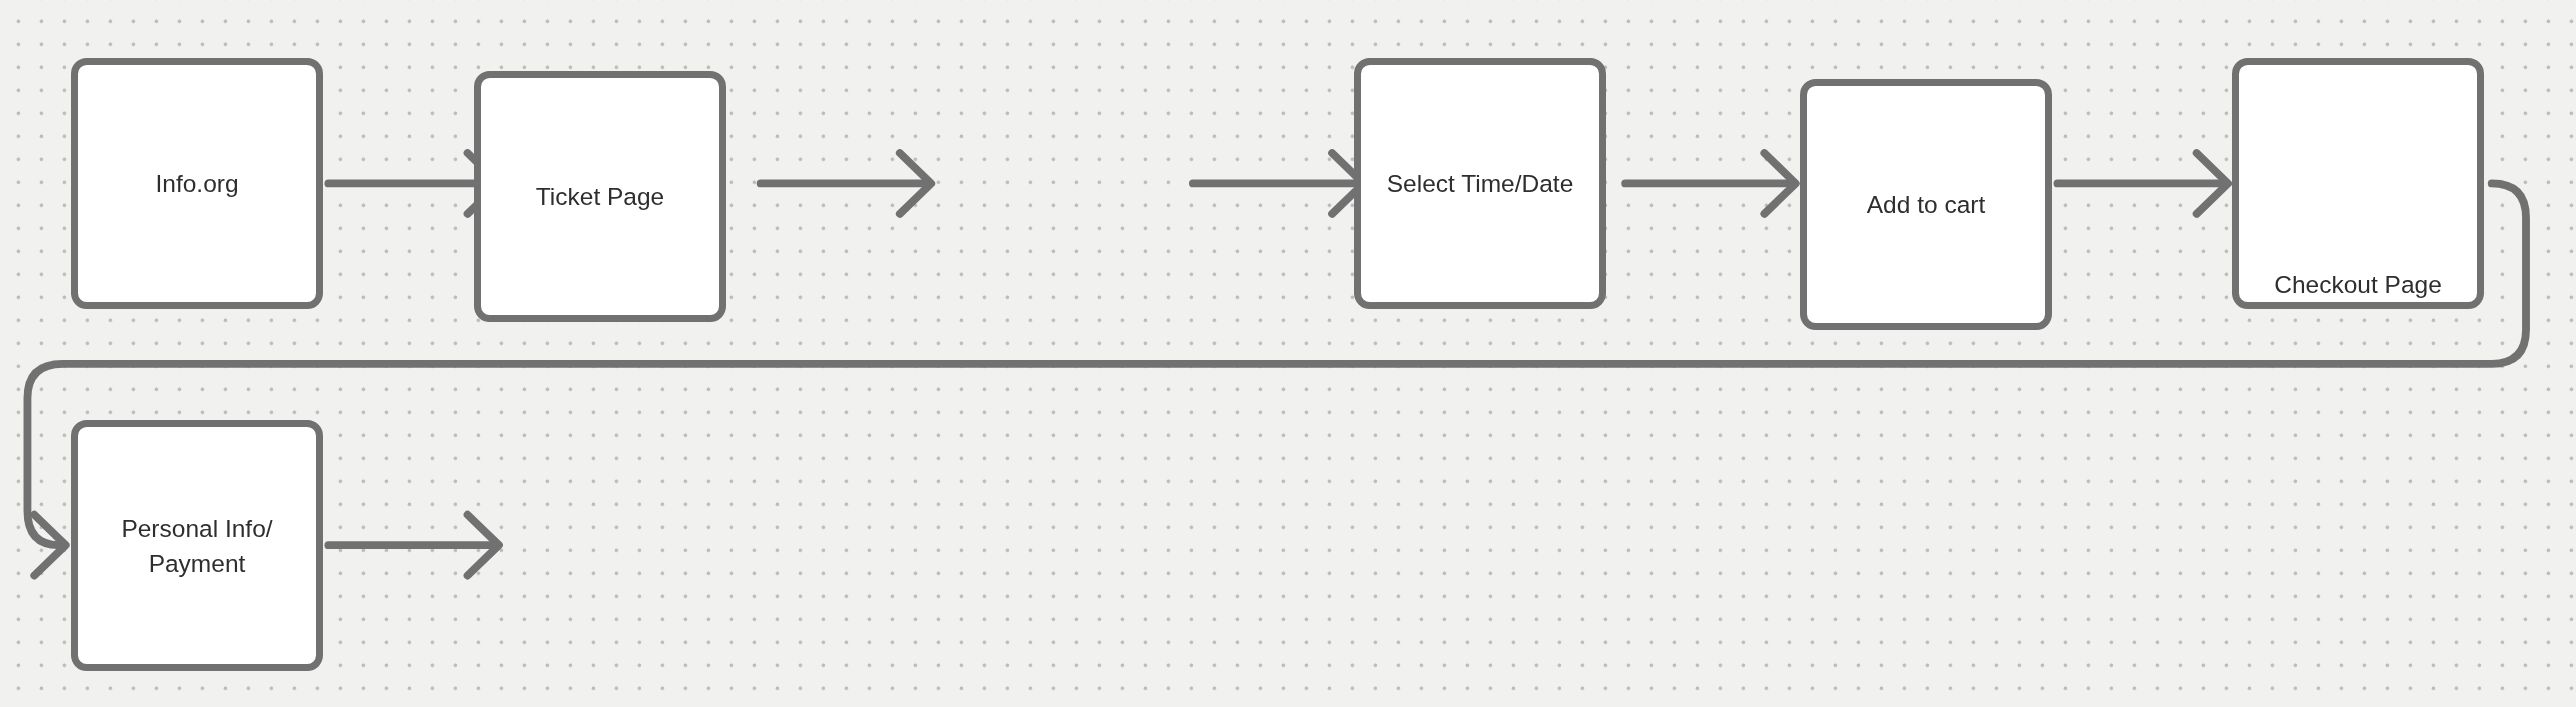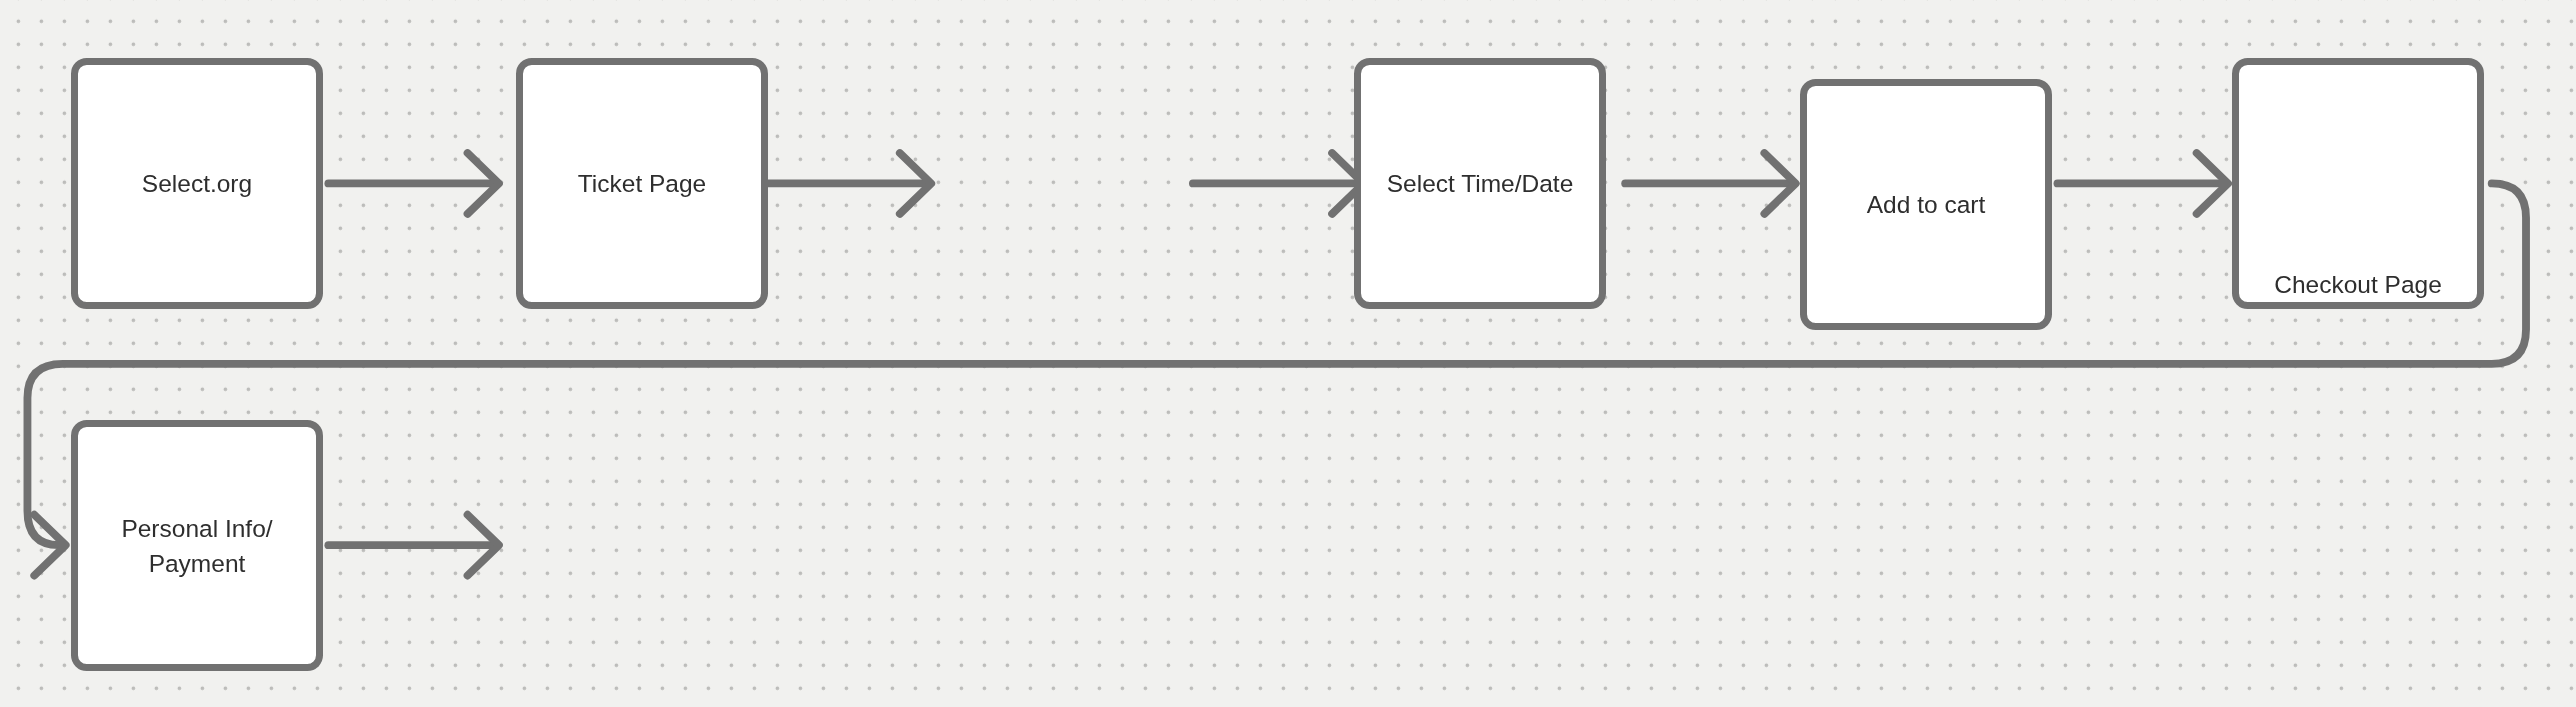--- a/index.html
+++ b/index.html
@@ -51,21 +51,21 @@
     text-align:center;
     color:var(--text);
     font-size:24.5px;
     line-height:35px;
     white-space:pre-line;
     padding:0 13.7px;
   }
   .row1{top:58px;}
   .row2{top:420px;}
   .c1{left:71px;}
-  .c2{left:516px;}
+  .c2{left:474px;margin-top:13px;}
   .c3{left:935px;}
   .c4{left:1354px;}
   .c5{left:1800px;margin-top:21px;}
   .c6{left:2232px;align-items:flex-end;}
 </style>
 </head>
 <body>
 
 <div class="canvas">
 
@@ -101,21 +101,21 @@
       <polyline points="35,525 67,556 35,587"></polyline>
     </g>
 
     <g>
       <line x1="335" y1="556" x2="501" y2="556"></line>
       <polyline points="477,525 509,556 477,587"></polyline>
     </g>
   </svg>
 
   <div class="node row1 c1">
-    <span>Select.org</span>
+    <span>Info.org</span>
   </div>
   <div class="node row1 c2">
     <span>Ticket Page</span>
   </div>
   <div class="node row1 c4">
     <span>Select Time/Date</span>
   </div>
   <div class="node row1 c5">
     <span>Add to cart</span>
   </div>

